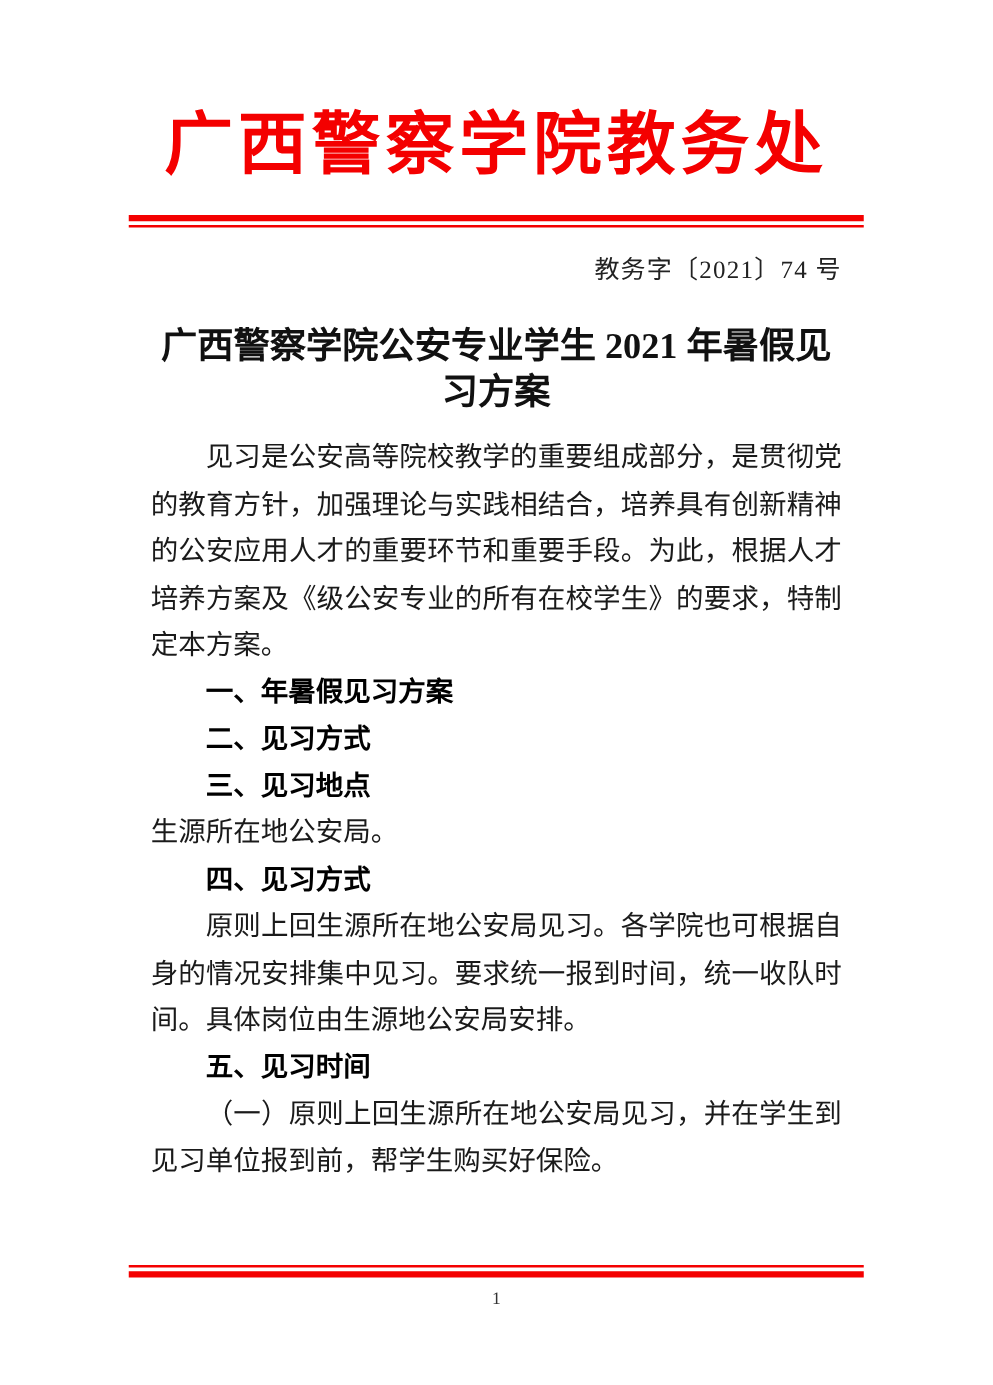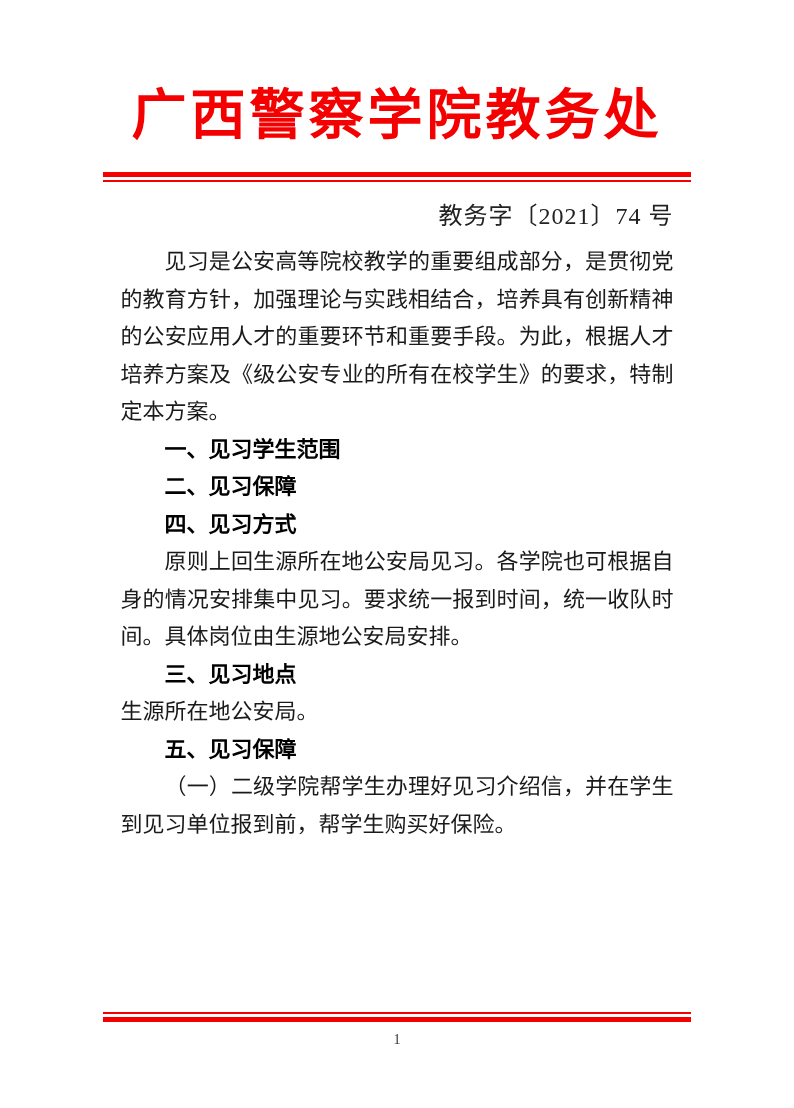--- a/index.html
+++ b/index.html
@@ -39,21 +39,21 @@
     border-top: 5px solid #f40000;
     border-bottom: 2px solid #f40000;
     box-sizing: content-box;
   }
 
   
   .doc-number {
     width: 553px;
     margin: 21px auto 0 auto;
     text-align: right;
-    font-size: 24px;
+    font-size: 20px;
     line-height: 26px;
     color: #222;
     letter-spacing: 1px;
   }
 
   
   .doc-title {
     width: 562px;
     margin: 30px auto 0 auto;
     text-align: center;
@@ -121,46 +121,47 @@
 <body>
 
 <div class="page">
 
   <div class="letterhead-title">广西警察学院教务处</div>
 
   <div class="rule-top"></div>
 
   <div class="doc-number">教务字〔2021〕74 号</div>
 
+  <h1 class="doc-title">广西警察学院公安专业学生 2021 年暑假见习方案</h1>
 
   <div class="doc-body">
 
     <p class="intro">见习是公安高等院校教学的重要组成部分，是贯彻党的教育方针，加强理论与实践相结合，培养具有创新精神的公安应用人才的重要环节和重要手段。为此，根据人才培养方案及《级公安专业的所有在校学生》的要求，特制定本方案。</p>
 
     <div>
-      <h2 class="sec-heading">一、见习学生范围</h2>
+      <h2 class="sec-heading">一、年暑假见习方案</h2>
     </div>
 
     <div>
-      <h2 class="sec-heading">二、见习保障</h2>
+      <h2 class="sec-heading">二、见习方式</h2>
+    </div>
+
+    <div>
+      <h2 class="sec-heading">三、见习地点</h2>
+      <p class="sec-body">生源所在地公安局。</p>
     </div>
 
     <div>
       <h2 class="sec-heading">四、见习方式</h2>
       <p class="sec-body indent">原则上回生源所在地公安局见习。各学院也可根据自身的情况安排集中见习。要求统一报到时间，统一收队时间。具体岗位由生源地公安局安排。</p>
     </div>
 
     <div>
-      <h2 class="sec-heading">三、见习地点</h2>
-      <p class="sec-body">生源所在地公安局。</p>
-    </div>
-
-    <div>
-      <h2 class="sec-heading">五、见习保障</h2>
-      <p class="sec-body indent">（一）二级学院帮学生办理好见习介绍信，并在学生到见习单位报到前，帮学生购买好保险。</p>
+      <h2 class="sec-heading">五、见习时间</h2>
+      <p class="sec-body indent">（一）原则上回生源所在地公安局见习，并在学生到见习单位报到前，帮学生购买好保险。</p>
     </div>
 
   </div>
 
   <div class="rule-bottom"></div>
 
   <div class="page-number">1</div>
 
 </div>
 

